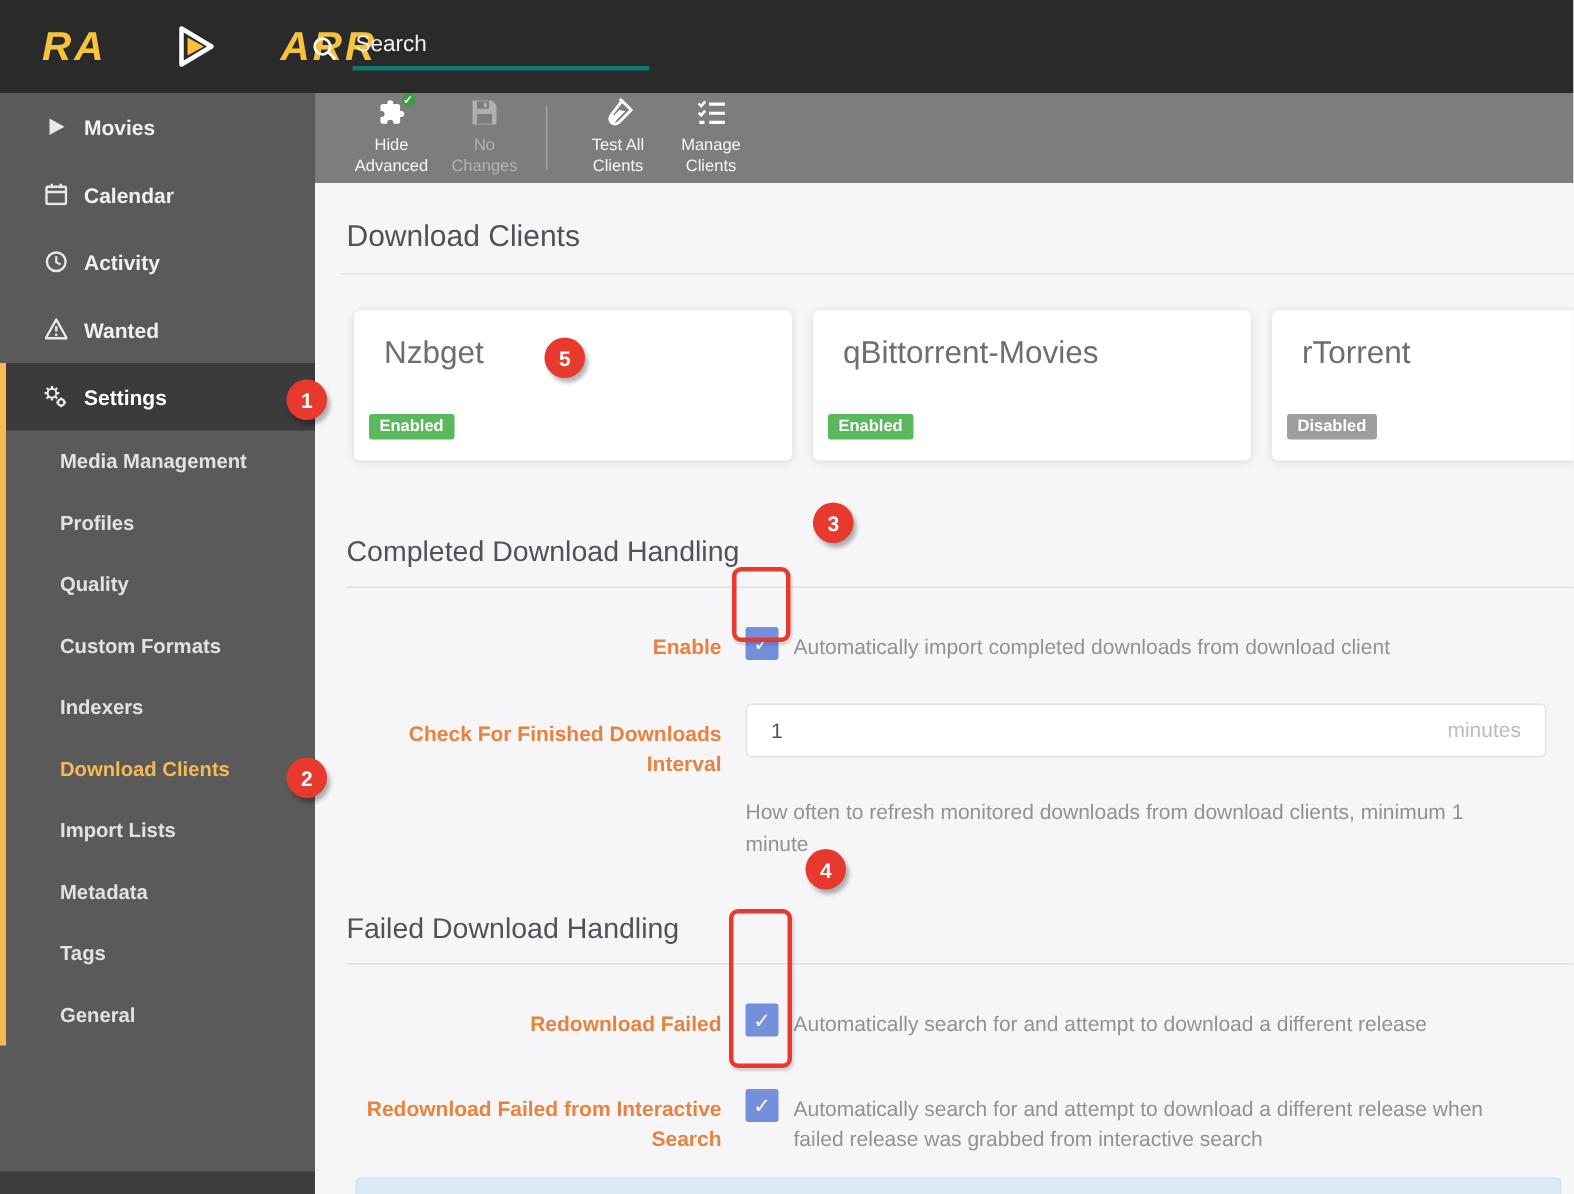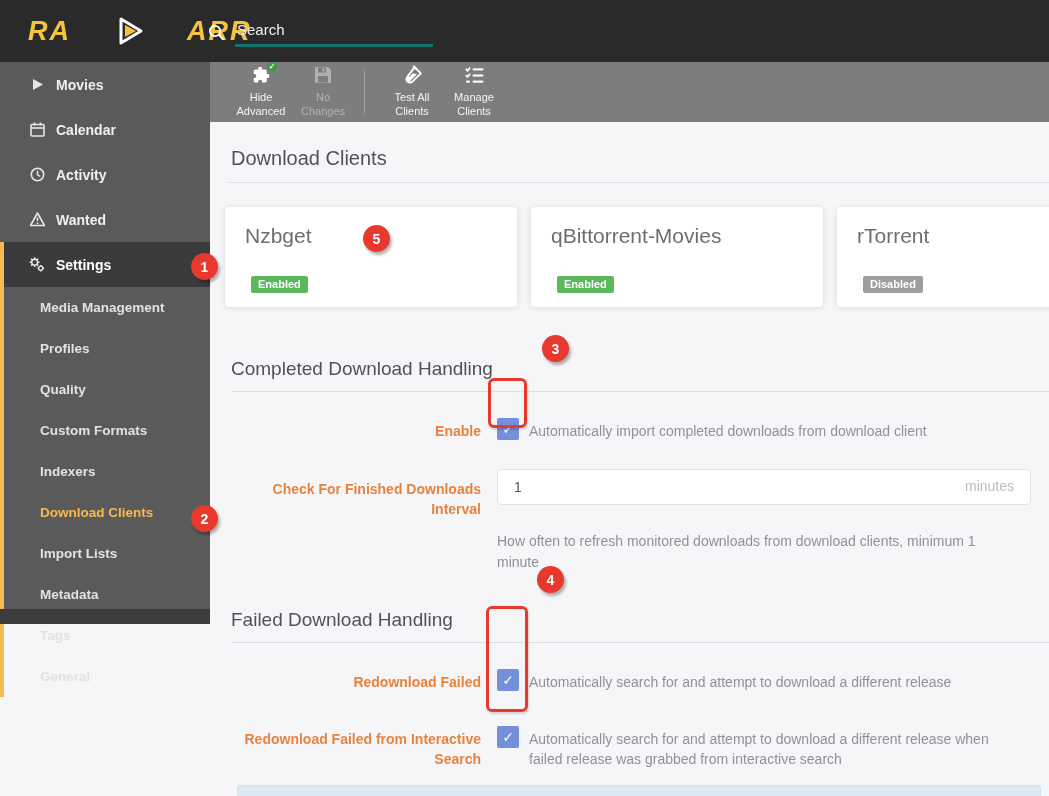--- a/index.html
+++ b/index.html
@@ -9,21 +9,21 @@
   
   .topbar { position:absolute; left:0; top:0; width:1049px; height:62px; background:#2a2a2a; display:flex; align-items:center; z-index:10; }
   .logo { display:flex; align-items:center; margin-left:28px; color:#f7c23e; font-weight:bold; font-style:italic; font-size:27px; letter-spacing:2px;gap:39px; }
   .logo svg { margin:0 2px; }
   .searchbox { position:absolute; left:208px; top:18px; display:flex; align-items:flex-end; }
   .searchbox .sicon { margin-right:10px; margin-bottom:6px; }
   .searchbox input { width:198px; background:transparent; border:none; border-bottom:3px solid #0f766e; color:#fff; font-size:15px; padding:3px 2px 6px 2px; outline:none; }
   .searchbox input::placeholder { color:#f0f0f0; opacity:1; }
 
   
-  .sidebar { position:absolute; left:0; top:62px; width:210px; height:562px; background:#5a5a5a; z-index:5; }
+  .sidebar { position:absolute; left:0; top:62px; width:210px; height:734px; background:#5a5a5a; z-index:5; }
   .nav-item { height:45px; display:flex; align-items:center; padding-left:29px; color:#f0f0f0; font-size:14px; font-weight:bold; cursor:pointer; }
   .nav-item .nicon { width:16px; height:16px; margin-right:11px; display:flex; align-items:center; justify-content:center; }
   .nav-item.active { background:#3b3b3b; color:#ffffff; }
   .settings-group { border-left:4px solid #f5ba53; }
   .settings-group .nav-item.active { padding-left:25px; }
   .sub-item { height:41px; display:flex; align-items:center; padding-left:36px; color:#e2e2e2; font-size:13.5px; font-weight:bold; cursor:pointer;text-align:center; }
   .sub-item.active { color:#f5ba53; }
   .sidebar-bottom { position:absolute; bottom:0; left:0; width:210px; height:15px; background:#3d3d3d; }
 
   
@@ -32,24 +32,24 @@
   .tool-btn .ticon { height:22px; margin-bottom:4px; position:relative; }
   .tool-btn.disabled { color:#b3b3b3; }
   .tool-sep { width:1px; height:42px; background:#a2a2a2; margin:0 16px 0 10px; }
   .check-badge { position:absolute; right:-6px; top:-4px; width:11px; height:11px; background:#3f9b43; border:1.5px solid #7d7d7d; border-radius:50%; display:flex; align-items:center; justify-content:center; color:#fff; font-size:8px; font-weight:bold; }
 
   
   .content { position:absolute; left:210px; top:122px; width:839px; height:674px; background:#f6f6f8; overflow:hidden; }
   .page-title { margin:25px 0 0 21px; font-size:20px; color:#4f5358; }
   .rule { border:none; border-top:1px solid #e1e1e5; margin:12px 0 0 18px; }
 
-  .cards { display:flex; gap:14px; margin:24px 0 0 15px; height:100px; }
+  .cards { display:flex; gap:14px; margin:24px 0 0 26px; height:100px; }
   .client-card { width:292px; min-width:292px; height:100px; background:#ffffff; border-radius:4px; box-shadow:0 1px 6px rgba(0,0,0,0.12); position:relative; cursor:pointer; }
   .client-name { margin:17px 0 0 20px; font-size:21px; color:#6b6f73; }
-  .badge { position:absolute; left:26px; bottom:14px; font-size:11px; font-weight:bold; color:#fff; padding:2px 7px 3px; border-radius:2px; }
+  .badge { position:absolute; left:10px; bottom:14px; font-size:11px; font-weight:bold; color:#fff; padding:2px 7px 3px; border-radius:2px; }
   .badge.green { background:#5cb85c; }
   .badge.gray { background:#9e9e9e; }
 
   .section-title { margin:51px 0 0 21px; font-size:19px; color:#4f5358; }
   .rule2 { border:none; border-top:1px solid #dfdfe3; margin:11px 0 0 21px; }
 
   .form-row { display:flex; align-items:flex-start; margin-left:21px; }
   .form-label { width:250px; text-align:right; color:#e8833f; font-size:14px; font-weight:bold; padding-top:3px; line-height:20px; }
   .checkbox { width:22px; height:22px; margin-left:16px; background:#7590da; border-radius:2px; color:#fff; font-size:14px; display:flex; align-items:center; justify-content:center; cursor:pointer; flex:none; }
   .inline-help { margin-left:10px; padding-top:3px; color:#8f9296; font-size:14px; line-height:20px; }

